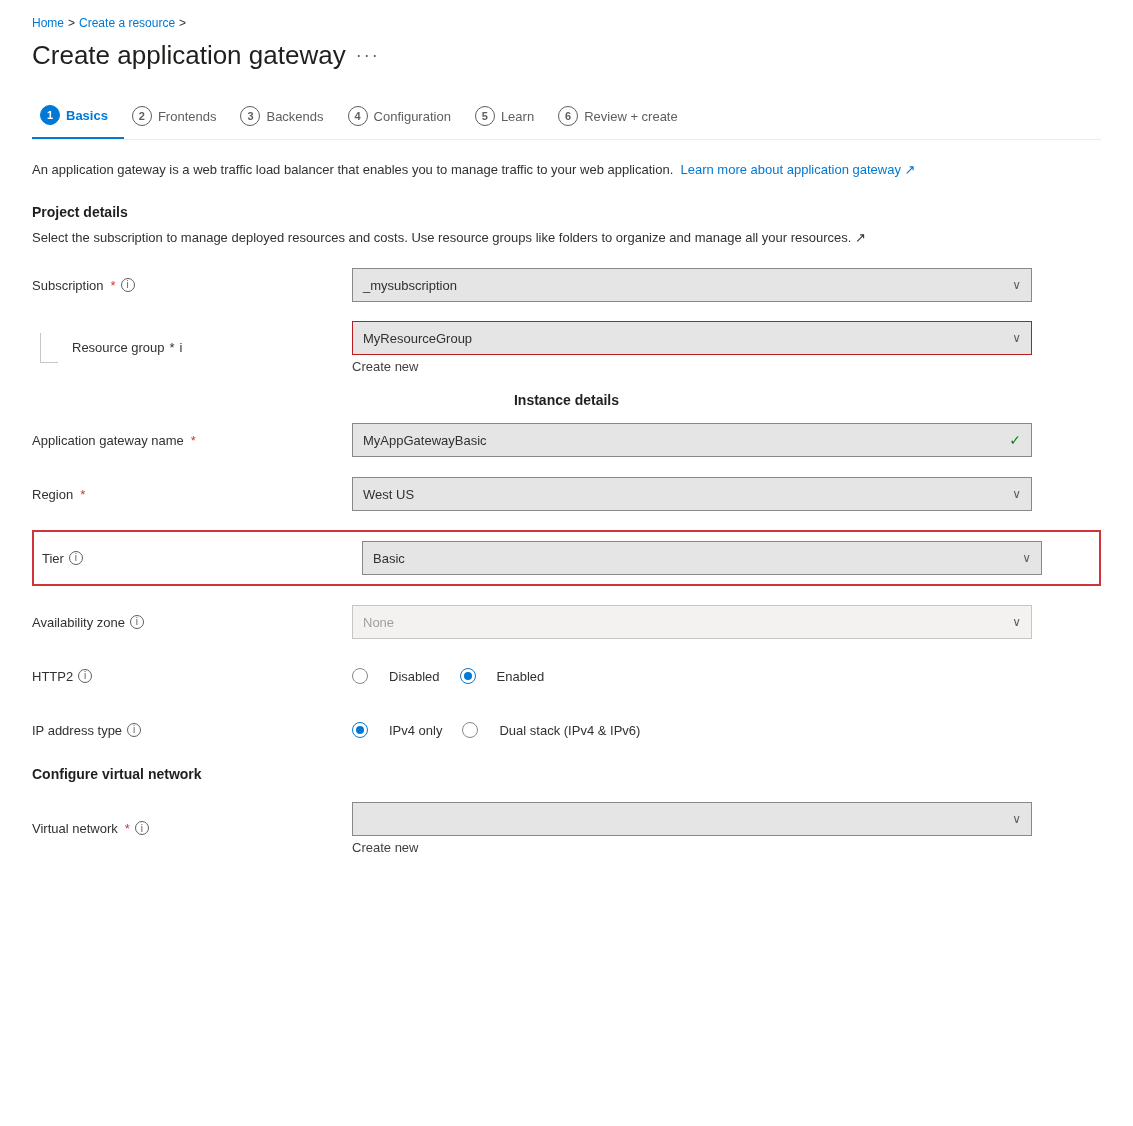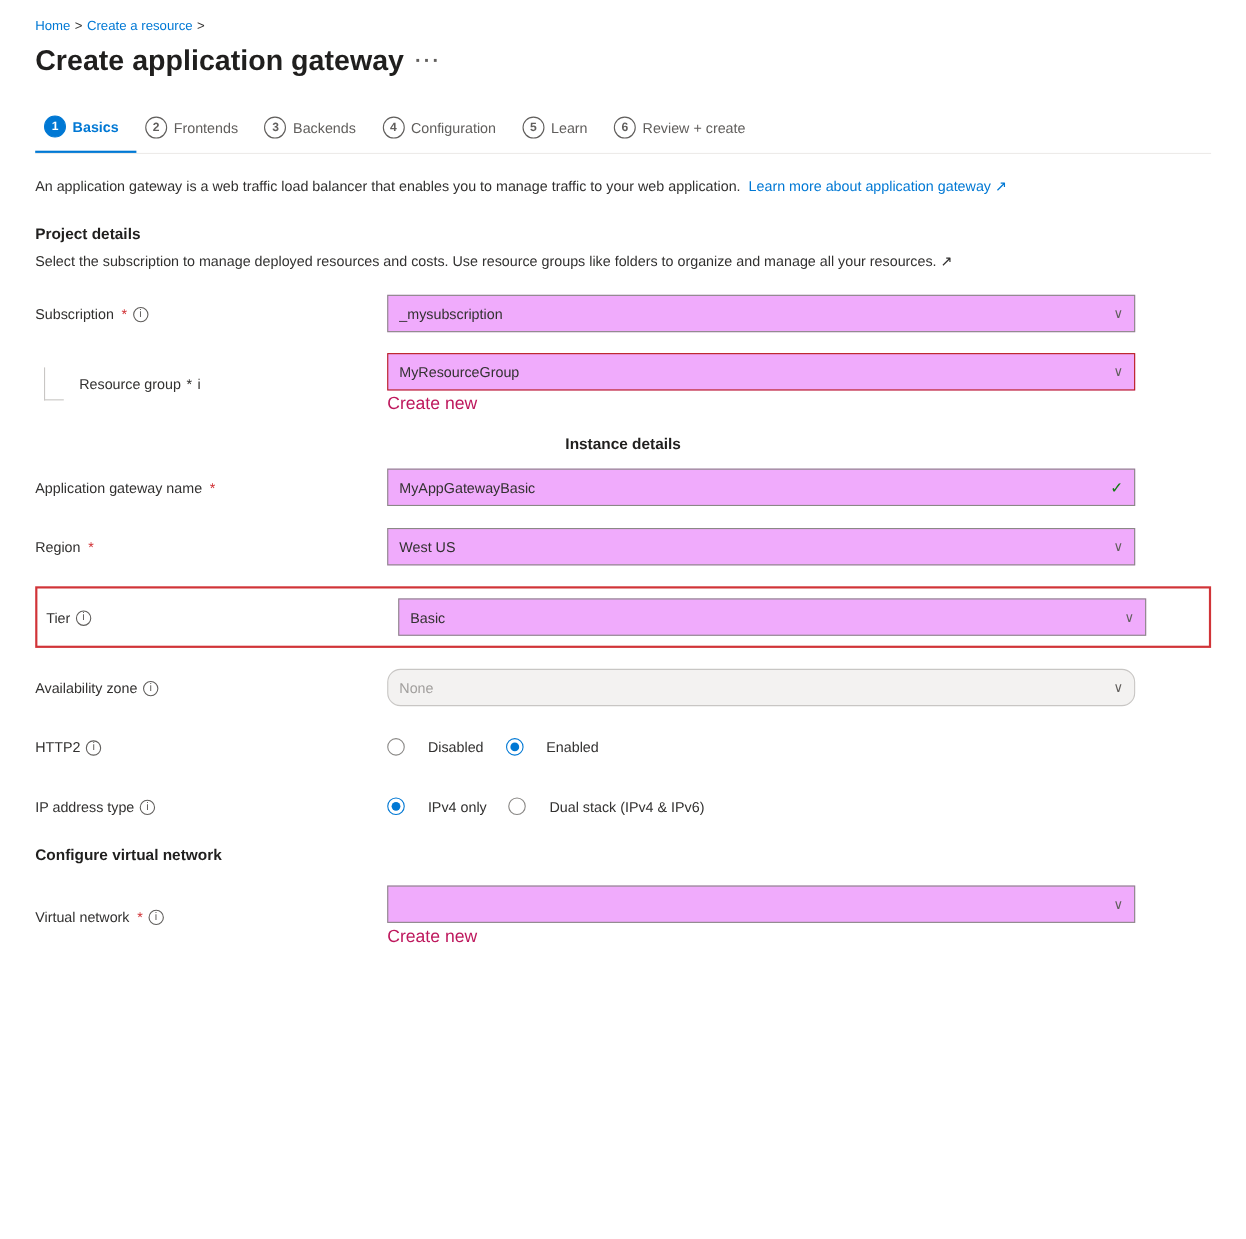--- a/index.html
+++ b/index.html
@@ -21,21 +21,21 @@
       align-items: center;
       font-size: 12px;
       color: #0078d4;
       margin-bottom: 10px;
       gap: 4px;
     }
     .breadcrumb span { color: #323130; }
     .breadcrumb a { color: #0078d4; text-decoration: none; }
     .page-title {
       font-size: 26px;
-      font-weight: 700;
+      font-weight: 400;
       color: #201f1e;
       margin-bottom: 24px;
       display: flex;
       align-items: center;
       gap: 10px;
     }
     .page-title-dots {
       font-size: 18px;
       color: #605e5c;
       letter-spacing: 2px;
@@ -108,21 +108,21 @@
       align-items: center;
       margin-bottom: 18px;
       min-height: 36px;
     }
     .form-label {
       width: 320px;
       min-width: 220px;
       font-size: 13px;
       color: #323130;
       display: flex;
-      align-items: flex-end;
+      align-items: flex-start;
       gap: 5px;
       flex-shrink: 0;
     }
     .form-label .required {
       color: #d13438;
       margin-left: 2px;
     }
     .form-label .info-icon {
       display: inline-flex;
       align-items: center;
@@ -137,41 +137,40 @@
       font-style: normal;
     }
     .form-control-wrapper {
       flex: 1;
       max-width: 680px;
     }
     .select-box {
       width: 100%;
       height: 34px;
       border: 1px solid #8a8886;
-      background: #f0abfc;
+      background: #e5e5e5;
       display: flex;
       align-items: center;
       justify-content: space-between;
       padding: 0 10px;
       cursor: pointer;
       font-size: 13px;
       color: #323130;
     }
     .select-box.highlighted {
       border: 1px solid #b91c1c;
     }
     .select-box .chevron {
       color: #605e5c;
       font-size: 12px;
     }
     .select-box.disabled {
       background: #f3f2f1;
       color: #a19f9d;
       border-color: #c8c6c4;
-      border-radius: 12px;
     }
     .select-box .valid-icon {
       color: #107c10;
       font-size: 14px;
     }
     .resource-group-row {
       display: flex;
       align-items: center;
       margin-bottom: 18px;
     }
@@ -192,22 +191,22 @@
       width: 280px;
       min-width: 180px;
       display: flex;
       align-items: center;
       gap: 5px;
       font-size: 13px;
       color: #323130;
       flex-shrink: 0;
     }
     .create-new-link {
-      color: #be185d;
-      font-size: 16px;
+      color: #404040;
+      font-size: 13px;
       cursor: pointer;
       text-decoration: none;
       display: inline-block;
       margin-top: 4px;
     }
     .radio-group {
       display: flex;
       align-items: center;
       gap: 20px;
     }

